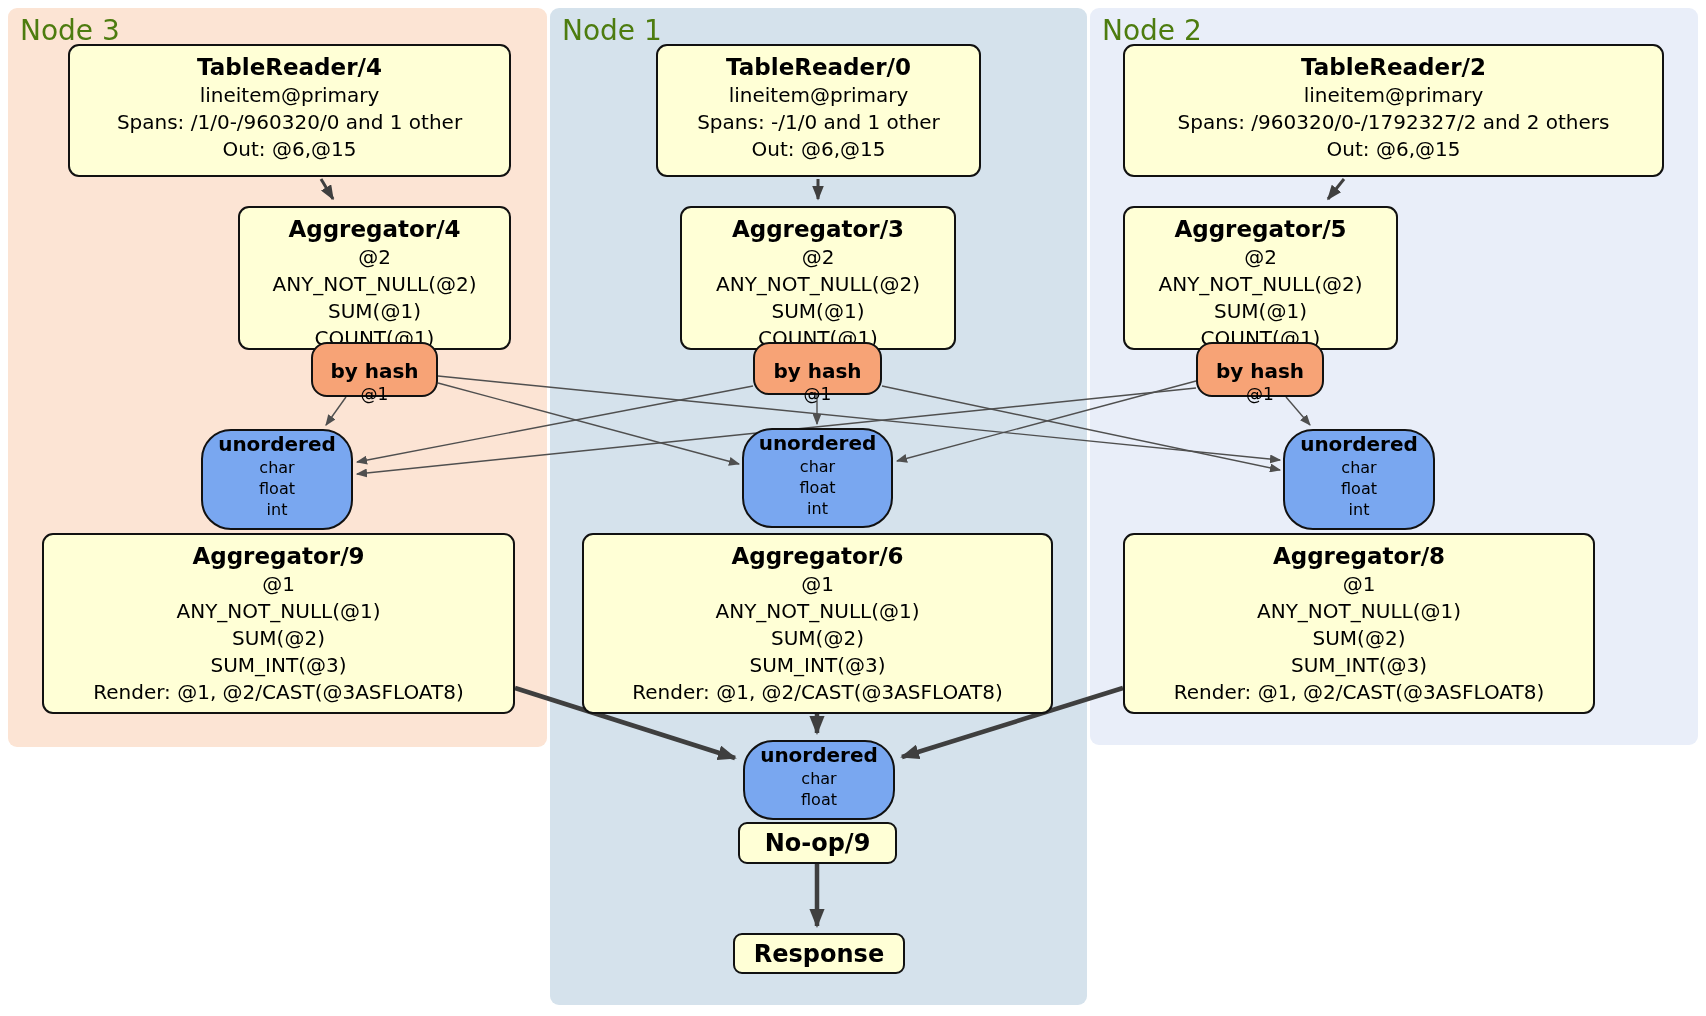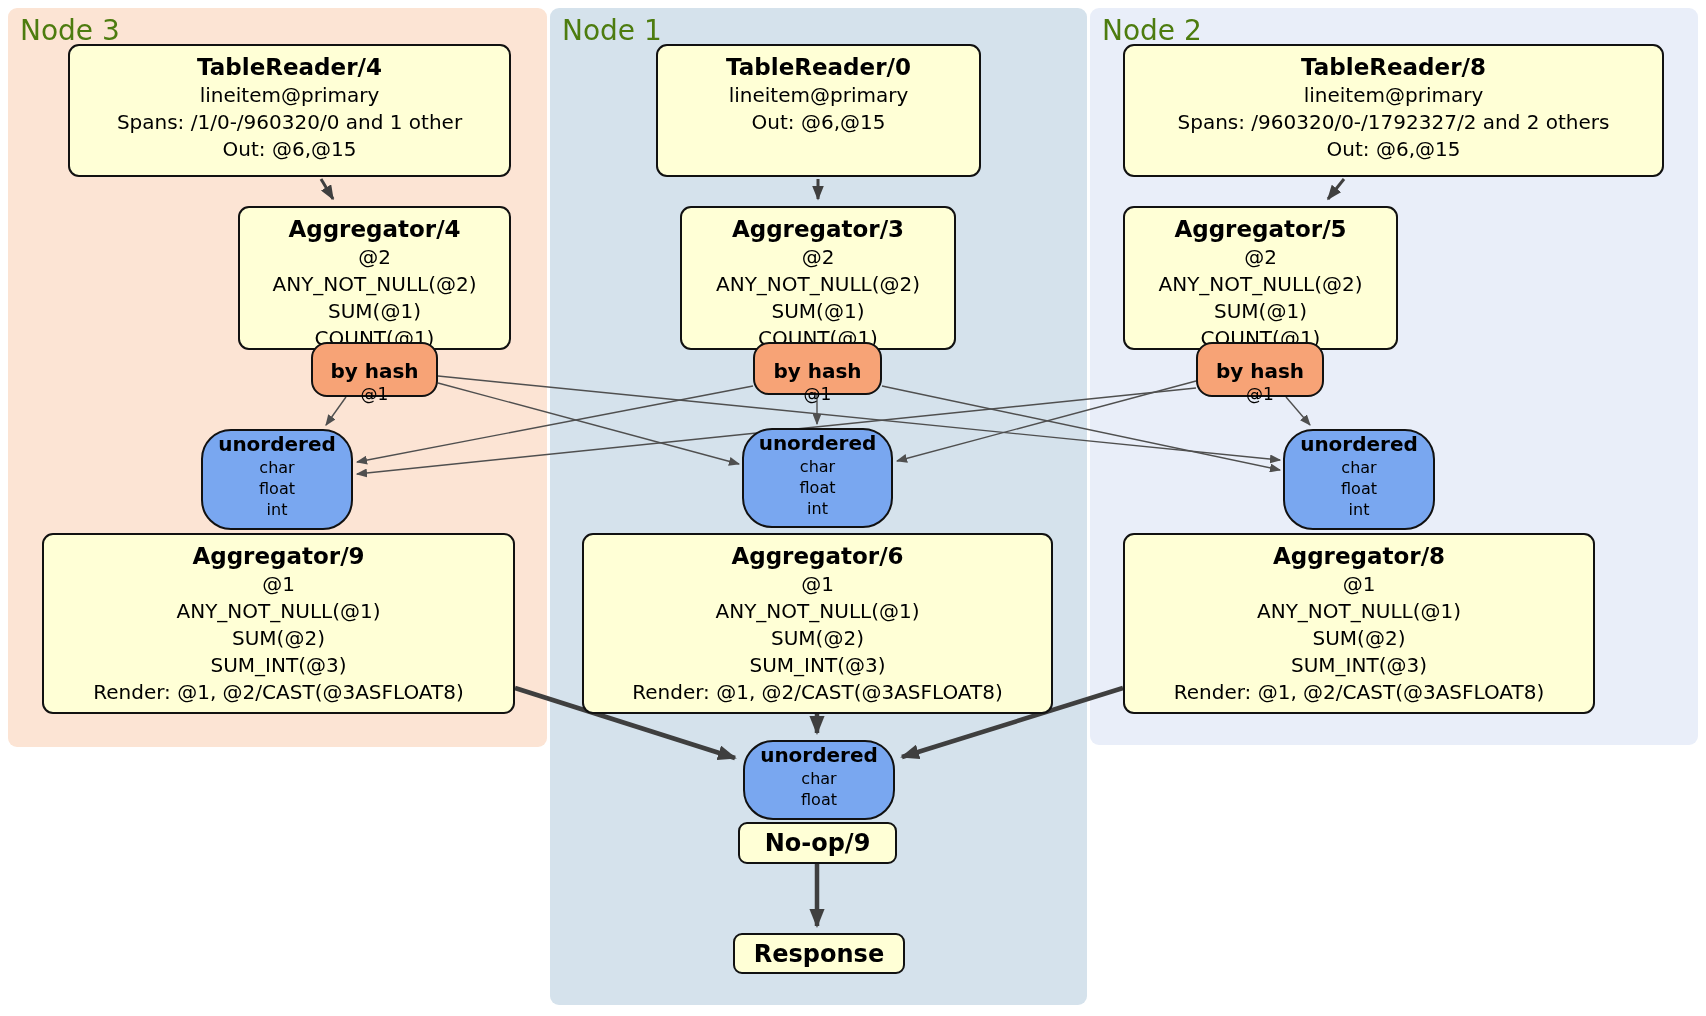--- a/index.html
+++ b/index.html
@@ -130,20 +130,21 @@
     <div class="box-line">@1</div>
     <div class="box-line">ANY_NOT_NULL(@1)</div>
     <div class="box-line">SUM(@2)</div>
     <div class="box-line">SUM_INT(@3)</div>
     <div class="box-line">Render: @1, @2/CAST(@3ASFLOAT8)</div>
   </div>
 
   <div class="procbox" style="left:656px;top:44px;width:325px;height:133px;">
     <div class="box-title">TableReader/0</div>
     <div class="box-line">lineitem@primary</div>
+    <div class="box-line">Spans: -/1/0 and 1 other</div>
     <div class="box-line">Out: @6,@15</div>
   </div>
   <div class="procbox" style="left:680px;top:206px;width:276px;height:144px;">
     <div class="box-title">Aggregator/3</div>
     <div class="box-line">@2</div>
     <div class="box-line">ANY_NOT_NULL(@2)</div>
     <div class="box-line">SUM(@1)</div>
     <div class="box-line">COUNT(@1)</div>
   </div>
   <div class="router" style="left:753px;top:342px;width:129px;height:53px;">
@@ -159,21 +160,21 @@
   <div class="procbox" style="left:582px;top:533px;width:471px;height:181px;">
     <div class="box-title">Aggregator/6</div>
     <div class="box-line">@1</div>
     <div class="box-line">ANY_NOT_NULL(@1)</div>
     <div class="box-line">SUM(@2)</div>
     <div class="box-line">SUM_INT(@3)</div>
     <div class="box-line">Render: @1, @2/CAST(@3ASFLOAT8)</div>
   </div>
 
   <div class="procbox" style="left:1123px;top:44px;width:541px;height:133px;">
-    <div class="box-title">TableReader/8</div>
+    <div class="box-title">TableReader/2</div>
     <div class="box-line">lineitem@primary</div>
     <div class="box-line">Spans: /960320/0-/1792327/2 and 2 others</div>
     <div class="box-line">Out: @6,@15</div>
   </div>
   <div class="procbox" style="left:1123px;top:206px;width:275px;height:144px;">
     <div class="box-title">Aggregator/5</div>
     <div class="box-line">@2</div>
     <div class="box-line">ANY_NOT_NULL(@2)</div>
     <div class="box-line">SUM(@1)</div>
     <div class="box-line">COUNT(@1)</div>

